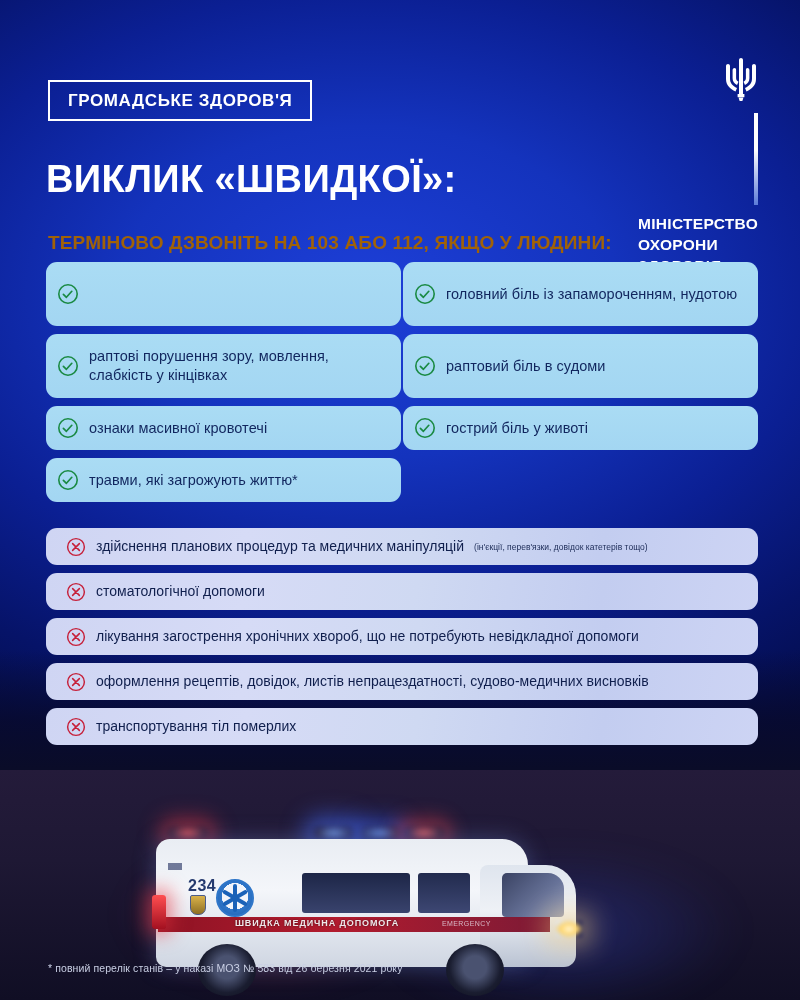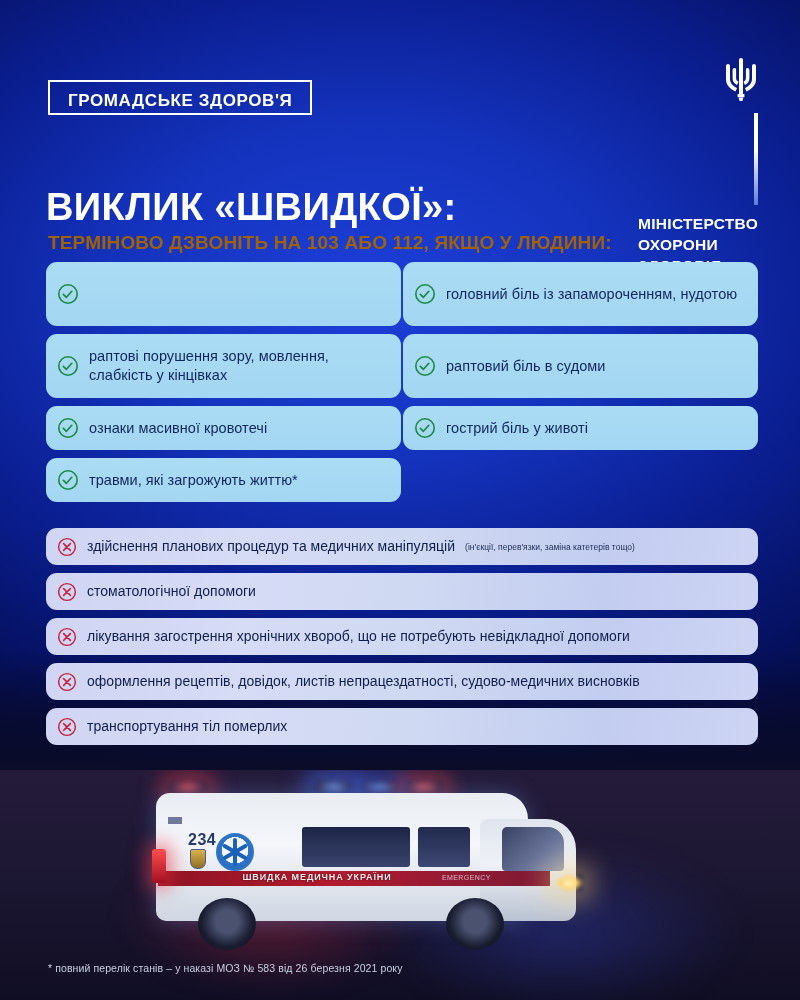--- a/index.html
+++ b/index.html
@@ -58,21 +58,21 @@
     position: absolute;
     width: 360px; height: 160px;
     left: 380px; top: 850px;
     background: radial-gradient(ellipse at center, rgba(50,70,200,.38), rgba(50,70,200,0) 70%);
     filter: blur(16px);
   }
 
   
   .ambulance {
     position: absolute;
-    left: 150px; top: 775px;
+    left: 150px; top: 821px;
     width: 430px; height: 175px;
   }
   .amb-body {
     position: absolute;
     left: 6px; top: 18px;
     width: 372px; height: 128px;
     background: linear-gradient(180deg,#e9edf3 0%,#f4f6fa 40%,#cfd6e2 100%);
     border-radius: 14px 26px 10px 10px;
     box-shadow: 0 0 22px rgba(120,150,220,.35);
   }
@@ -235,21 +235,21 @@
     left: 0; right: 0; bottom: 0; height: 120px;
     background: linear-gradient(180deg, rgba(3,11,69,0) 0%, rgba(8,10,45,.85) 60%, rgba(10,12,40,1) 100%);
   }
 
   .content { position: absolute; inset: 0; }
 
   
   .tag-box {
     position: absolute;
     left: 48px; top: 80px;
-    padding: 9px 18px 2px;
+    padding: 9px 18px 8px;
     border: 2px solid #ffffff;
     color: #ffffff;
     font-size: 17px;
     font-weight: bold;
     letter-spacing: .6px;
     white-space: nowrap;
   }
 
   .ministry {
     position: absolute;
@@ -276,21 +276,20 @@
   }
 
   .headline {
     position: absolute;
     left: 46px; top: 158px;
     color: #ffffff;
     font-size: 38px;
     font-weight: bold;
     letter-spacing: .4px;
     white-space: nowrap;
-    margin-top: 28px;
   }
 
   .section-title {
     position: absolute;
     left: 48px;
     color: #a16207;
     font-size: 19px;
     font-weight: bold;
     letter-spacing: .15px;
     white-space: nowrap;
@@ -333,21 +332,21 @@
     flex-direction: column;
     gap: 8px;
   }
   .rcard {
     background: linear-gradient(100deg,#cfd5f3 0%,#d6dbf6 28%,#cfd9f2 52%,#c3cdf0 78%,#cdd4f4 100%);
     border-radius: 11px;
     min-height: 37px;
     display: flex;
     align-items: center;
     gap: 10px;
-    padding: 6px 12px 6px 11px;
+    padding: 6px 12px 6px 20px;
   }
   .rcard-text {
     color: #101f4d;
     font-size: 14px;
     line-height: 1.2;
     letter-spacing: .02px;
   }
   .rcard-note {
     font-size: 8.5px;
     color: #1b2a56;
@@ -388,21 +387,21 @@
       <div class="amb-checker"></div>
       <div class="amb-window"></div>
       <div class="amb-window2"></div>
       <div class="amb-windshield"></div>
       <div class="amb-234">234</div>
       <div class="amb-crest"></div>
       <div class="amb-star">
           <i></i>
         </div>
       <div class="amb-stripe"></div>
-      <div class="amb-stripe-text">ШВИДКА МЕДИЧНА УКРАЇНИ</div>
+      <div class="amb-stripe-text">ШВИДКА МЕДИЧНА ДОПОМОГА</div>
       <div class="amb-stripe-text2">EMERGENCY</div>
       <div class="taillight"></div>
       <div class="headlight"></div>
       <div class="wheel w1"></div>
       <div class="wheel w2"></div>
     </div>
   </div>
 
   <div class="top-panel"></div>
 
@@ -497,21 +496,21 @@
 
 
     <div class="red-list">
 
       <div class="rcard">
         <svg class="icon" width="20" height="20" viewBox="0 0 22 22">
           <circle cx="11" cy="11" r="9.2" fill="none" stroke="#c6203a" stroke-width="1.6"></circle>
           <path d="M7.3 7.3 l7.4 7.4 M14.7 7.3 l-7.4 7.4" fill="none" stroke="#c6203a" stroke-width="1.7" stroke-linecap="round"></path>
         </svg>
         <span class="rcard-text">здійснення планових процедур та медичних маніпуляцій</span>
-        <span class="rcard-note">(ін'єкції, перев'язки, заміна катетерів тощо)</span>
+        <span class="rcard-note">(ін'єкції, перев'язки, довідок катетерів тощо)</span>
       </div>
 
       <div class="rcard">
         <svg class="icon" width="20" height="20" viewBox="0 0 22 22">
           <circle cx="11" cy="11" r="9.2" fill="none" stroke="#c6203a" stroke-width="1.6"></circle>
           <path d="M7.3 7.3 l7.4 7.4 M14.7 7.3 l-7.4 7.4" fill="none" stroke="#c6203a" stroke-width="1.7" stroke-linecap="round"></path>
         </svg>
         <span class="rcard-text">стоматологічної допомоги</span>
       </div>
 

